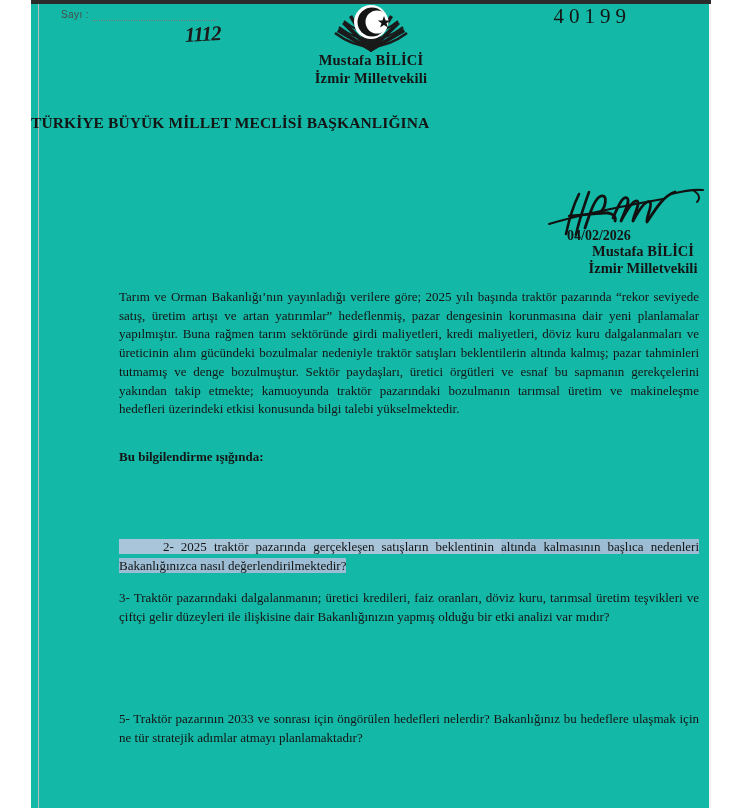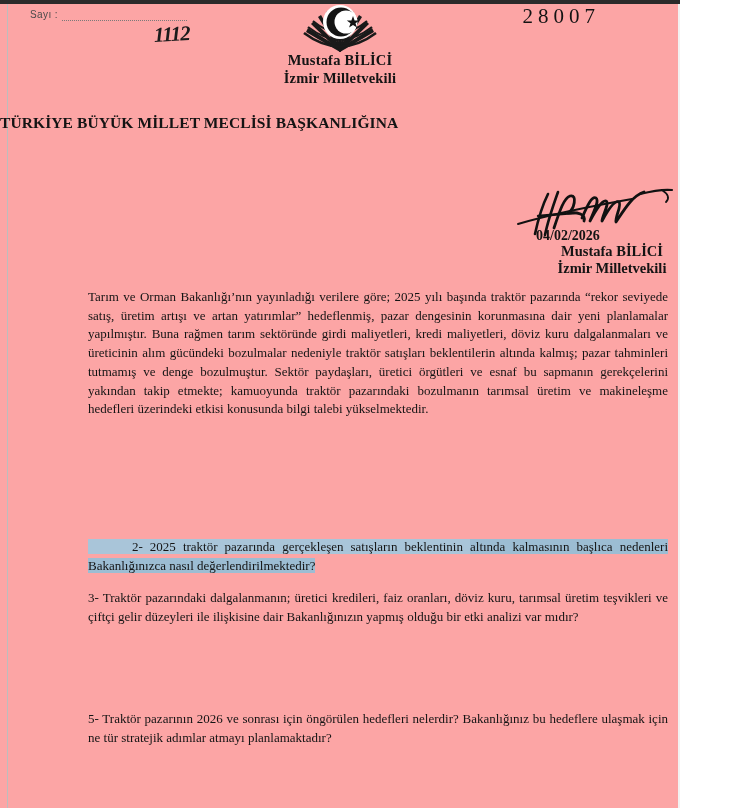--- a/index.html
+++ b/index.html
@@ -8,22 +8,23 @@
     background: #ffffff;
   }
   body {
     font-family: "Liberation Serif", "DejaVu Serif", serif;
     color: #141414;
   }
   #page {
     position: relative;
     width: 680px;
     height: 808px;
-    background: #fca5a5;
+    background: #14b8a6;
     overflow: hidden;
+    margin-left: 31px;
   }
   
   .scan-top-band {
     position: absolute;
     top: 0; left: 0;
     width: 736px; height: 4px;
     background: #2b2b2b;
   }
   .scan-left-line {
     position: absolute;
@@ -185,21 +186,21 @@
 <div id="page">
 
   <div class="scan-top-band"></div>
   <div class="scan-left-line"></div>
   <div class="scan-right-edge"></div>
 
   <div class="hdr-sayi">Sayı :</div>
   <div class="hdr-sayi-line">
     <span class="hdr-sayi-value">1112</span>
   </div>
-  <div class="hdr-number">28007</div>
+  <div class="hdr-number">40199</div>
 
   <div class="emblem">
     <svg viewBox="0 0 96 52" width="96" height="52" aria-hidden="true">
       <g fill="#1a1a1a">
 
         <g>
           <path d="M48 50 L14 30 L16 26 L48 46 Z"></path>
           <path d="M48 50 L19 22 L22 19 L48 45 Z"></path>
           <path d="M48 50 L26 15 L29 13 L48 45 Z"></path>
           <path d="M48 50 L34 10 L38 9 L48 44 Z"></path>
@@ -247,31 +248,32 @@
         <path d="M150 2 C156 6 158 10 154 14" stroke-width="1.8"></path>
       </g>
     </svg>
   </div>
   <div class="sig-date">04/02/2026</div>
   <div class="sig-name">Mustafa BİLİCİ</div>
   <div class="sig-role">İzmir Milletvekili</div>
 
   <div class="para para-lead">Tarım ve Orman Bakanlığı’nın yayınladığı verilere göre; 2025 yılı başında traktör pazarında “rekor seviyede satış, üretim artışı ve artan yatırımlar” hedeflenmiş, pazar dengesinin korunmasına dair yeni planlamalar yapılmıştır. Buna rağmen tarım sektöründe girdi maliyetleri, kredi maliyetleri, döviz kuru dalgalanmaları ve üreticinin alım gücündeki bozulmalar nedeniyle traktör satışları beklentilerin altında kalmış; pazar tahminleri tutmamış ve denge bozulmuştur. Sektör paydaşları, üretici örgütleri ve esnaf bu sapmanın gerekçelerini yakından takip etmekte; kamuoyunda traktör pazarındaki bozulmanın tarımsal üretim ve makineleşme hedefleri üzerindeki etkisi konusunda bilgi talebi yükselmektedir.</div>
 
+  <div class="para para-bold">Bu bilgilendirme ışığında:</div>
 
 
   <div class="para q2">
     <span class="hl">2- 2025 traktör pazarında gerçekleşen satışların beklentinin </span><span class="hl2">altında kalmasının başlıca nedenleri Bakanlığınızca nasıl değerlendirilmektedir?</span>
   </div>
 
   <div class="para q3">
     <span>3-</span>
     <span>Traktör pazarındaki dalgalanmanın; üretici kredileri, faiz oranları, döviz kuru, tarımsal üretim teşvikleri ve çiftçi gelir düzeyleri ile ilişkisine dair Bakanlığınızın yapmış olduğu bir etki analizi var mıdır?</span>
   </div>
 
 
   <div class="para q5">
     <span>5-</span>
-    <span>Traktör pazarının 2026 ve sonrası için öngörülen hedefleri nelerdir? Bakanlığınız bu hedeflere ulaşmak için ne tür stratejik adımlar atmayı planlamaktadır?</span>
+    <span>Traktör pazarının 2033 ve sonrası için öngörülen hedefleri nelerdir? Bakanlığınız bu hedeflere ulaşmak için ne tür stratejik adımlar atmayı planlamaktadır?</span>
   </div>
 
 
 </div>
 
 </body></html>

